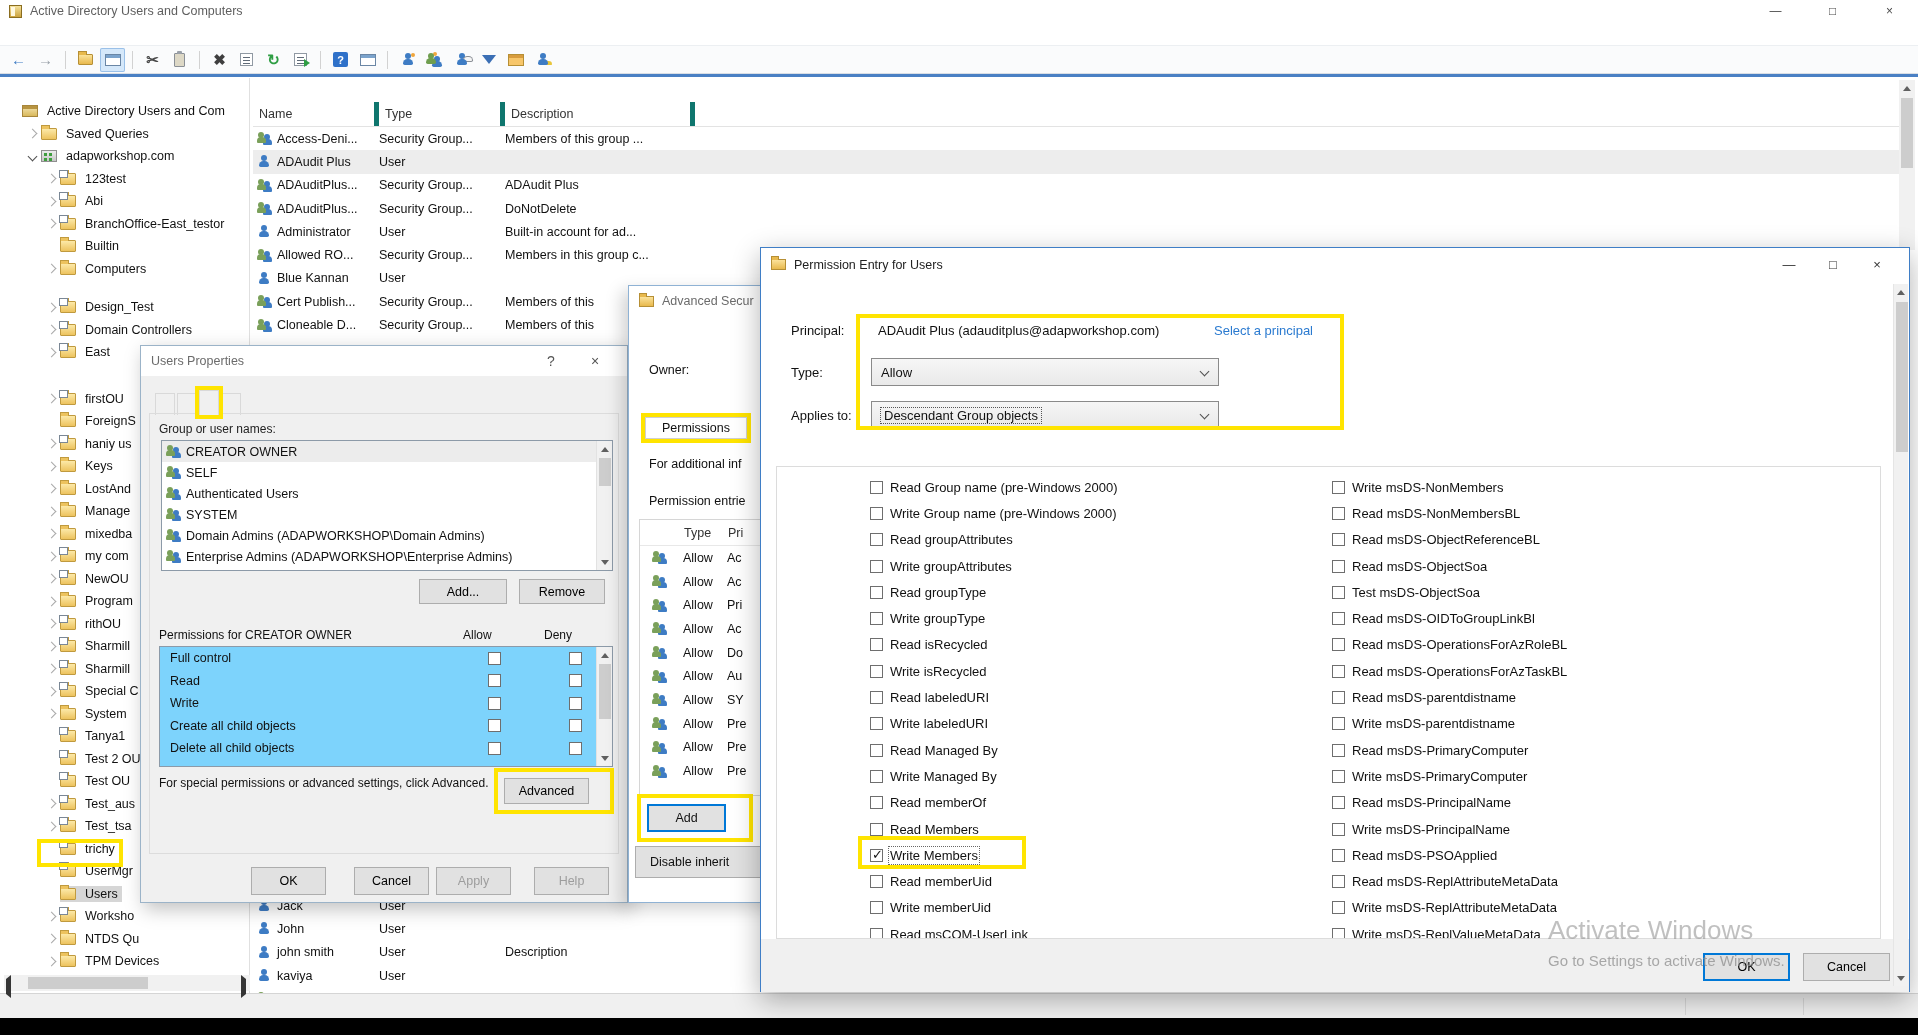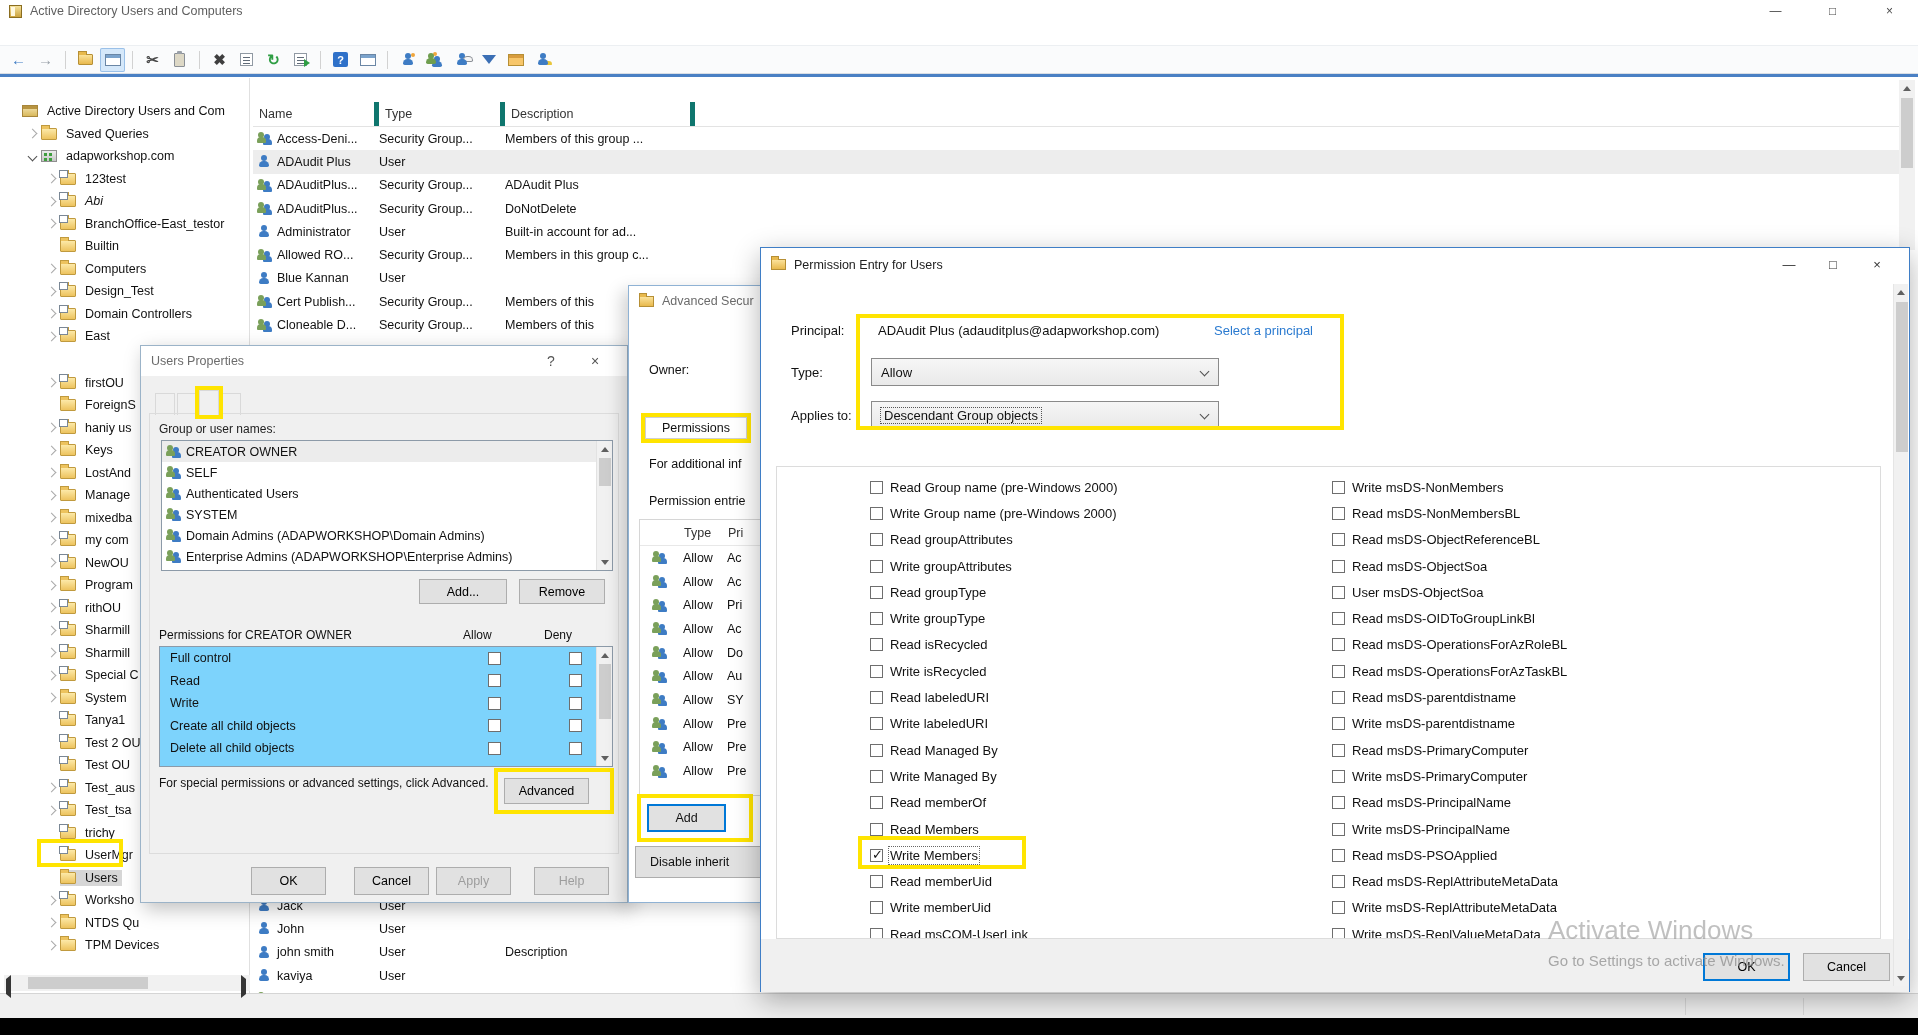--- a/index.html
+++ b/index.html
@@ -342,21 +342,21 @@
             <span class="tlabel">adapworkshop.com</span>
           </span>
         </div>
         <div class="trow exp-closed ic-ou" style="padding-left: 42px;">
           <span class="chev"></span>
           <span class="tcore">
             <span class="ti"></span>
             <span class="tlabel">123test</span>
           </span>
         </div>
-        <div class="trow exp-closed ic-ou" style="padding-left: 42px; font-style: italic;">
+        <div class="trow exp-closed ic-ou" style="padding-left: 42px;">
           <span class="chev"></span>
           <span class="tcore">
             <span class="ti"></span>
             <span class="tlabel">Abi</span>
           </span>
         </div>
         <div class="trow exp-closed ic-ou" style="padding-left: 42px;">
           <span class="chev"></span>
           <span class="tcore">
             <span class="ti"></span>
@@ -370,21 +370,21 @@
             <span class="tlabel">Builtin</span>
           </span>
         </div>
         <div class="trow exp-closed ic-folder" style="padding-left: 42px;">
           <span class="chev"></span>
           <span class="tcore">
             <span class="ti"></span>
             <span class="tlabel">Computers</span>
           </span>
         </div>
-        <div class="trow exp-closed ic-ou" style="padding-left: 42px;">
+        <div class="trow exp-closed ic-ou" style="padding-left: 42px; margin-top: 16px;">
           <span class="chev"></span>
           <span class="tcore">
             <span class="ti"></span>
             <span class="tlabel">Design_Test</span>
           </span>
         </div>
         <div class="trow exp-closed ic-ou" style="padding-left: 42px;">
           <span class="chev"></span>
           <span class="tcore">
             <span class="ti"></span>
@@ -1061,21 +1061,21 @@
           </div>
           <div class="pcrow">
             <span class="cbwrap">
               <span class="cb"></span>
               <span class="cblabel">Read msDS-ObjectSoa</span>
             </span>
           </div>
           <div class="pcrow">
             <span class="cbwrap">
               <span class="cb"></span>
-              <span class="cblabel">User msDS-ObjectSoa</span>
+              <span class="cblabel">Test msDS-ObjectSoa</span>
             </span>
           </div>
           <div class="pcrow">
             <span class="cbwrap">
               <span class="cb"></span>
               <span class="cblabel">Read msDS-OIDToGroupLinkBl</span>
             </span>
           </div>
           <div class="pcrow">
             <span class="cbwrap">

